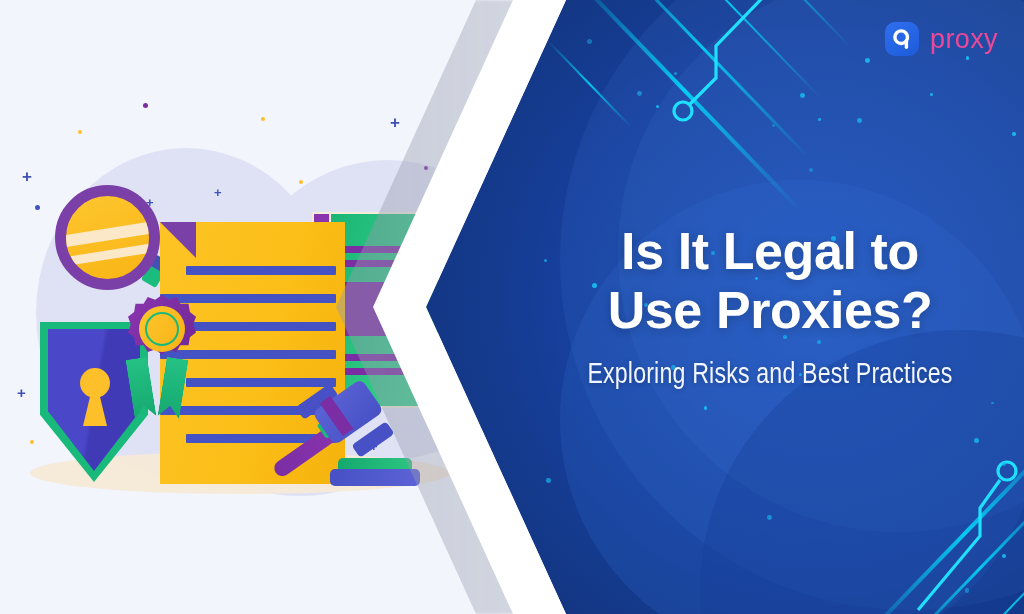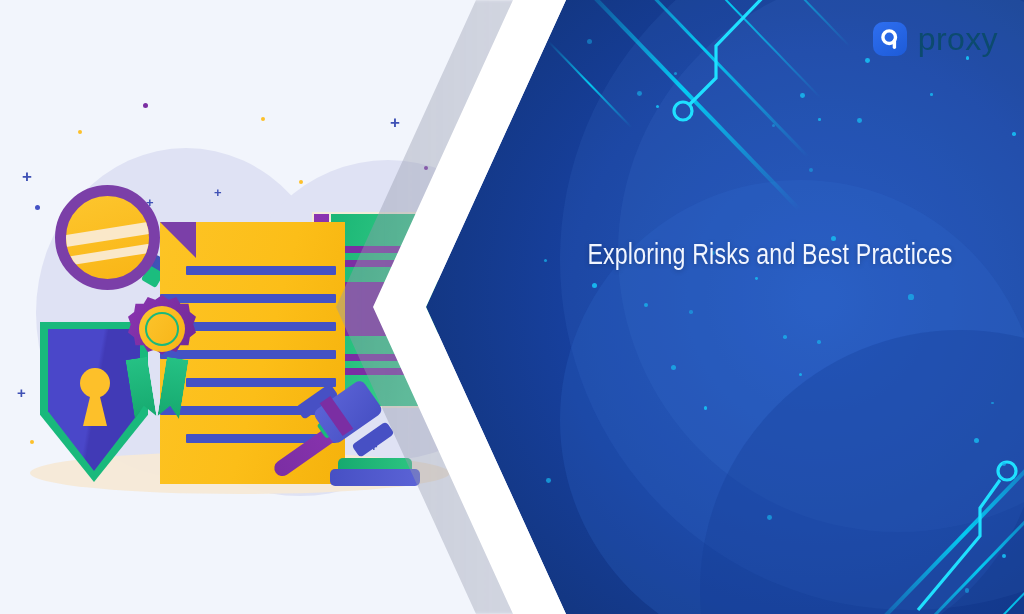--- a/index.html
+++ b/index.html
@@ -267,22 +267,22 @@
     z-index:20;
   }
   .logo-mark {
     width:34px; height:34px;
     border-radius:10px;
     background:linear-gradient(145deg,#2f6ff0,#1d5bd8);
     display:flex; align-items:center; justify-content:center;
   }
   .logo-mark svg { display:block; }
   .logo-word {
-    color:#0c4a6e;
-    font-size:32px;
+    color:#ec4899;
+    font-size:27px;
     font-weight:400;
     letter-spacing:.4px;
     line-height:1;
   }
 
   
   .text-block {
     position:absolute; left:516px; top:222px;
     width:508px;
     text-align:center;
@@ -472,16 +472,20 @@
     <div class="logo-mark">
       <svg width="22" height="22" viewBox="0 0 22 22">
         <circle cx="10.2" cy="9.2" r="6.3" fill="none" stroke="#ffffff" stroke-width="3.4"></circle>
         <path d="M15.4 12.6 L15.4 19.2" stroke="#ffffff" stroke-width="3.4" stroke-linecap="round"></path>
       </svg>
     </div>
     <span class="logo-word">proxy</span>
   </div>
 
   <div class="text-block">
+    <div class="headline">
+      <span class="l1">Is It Legal to</span>
+      <span class="l2">Use Proxies?</span>
+    </div>
     <div class="subhead">Exploring Risks and Best Practices</div>
   </div>
 
 </div>
 
 </body></html>

